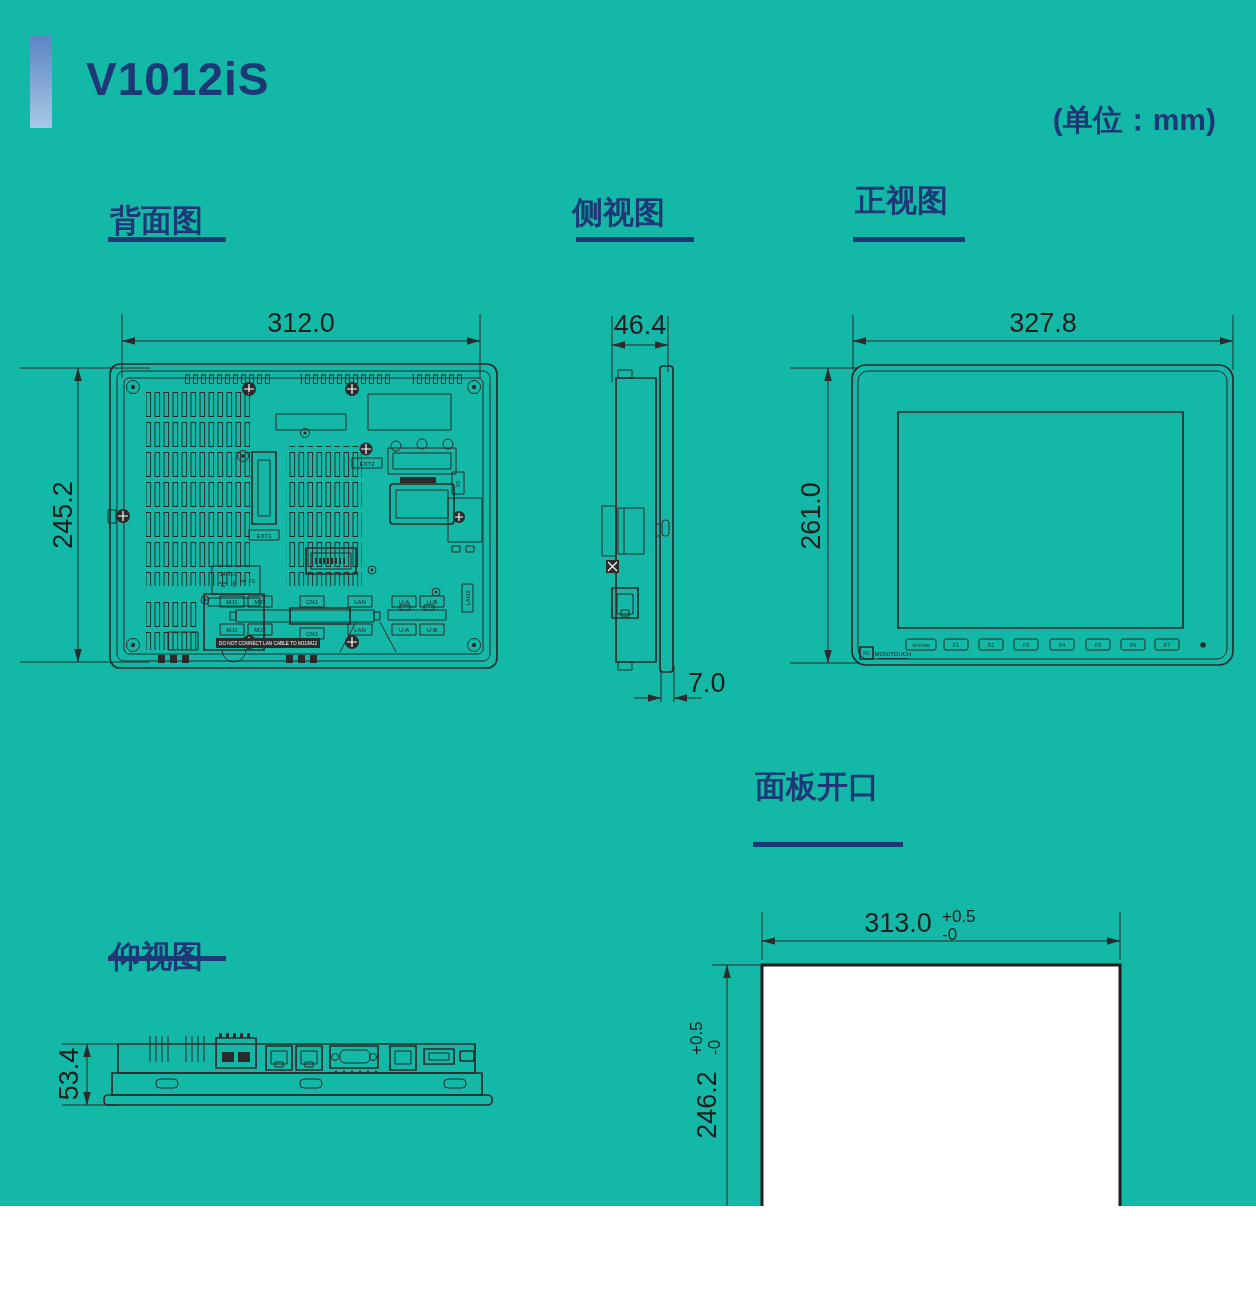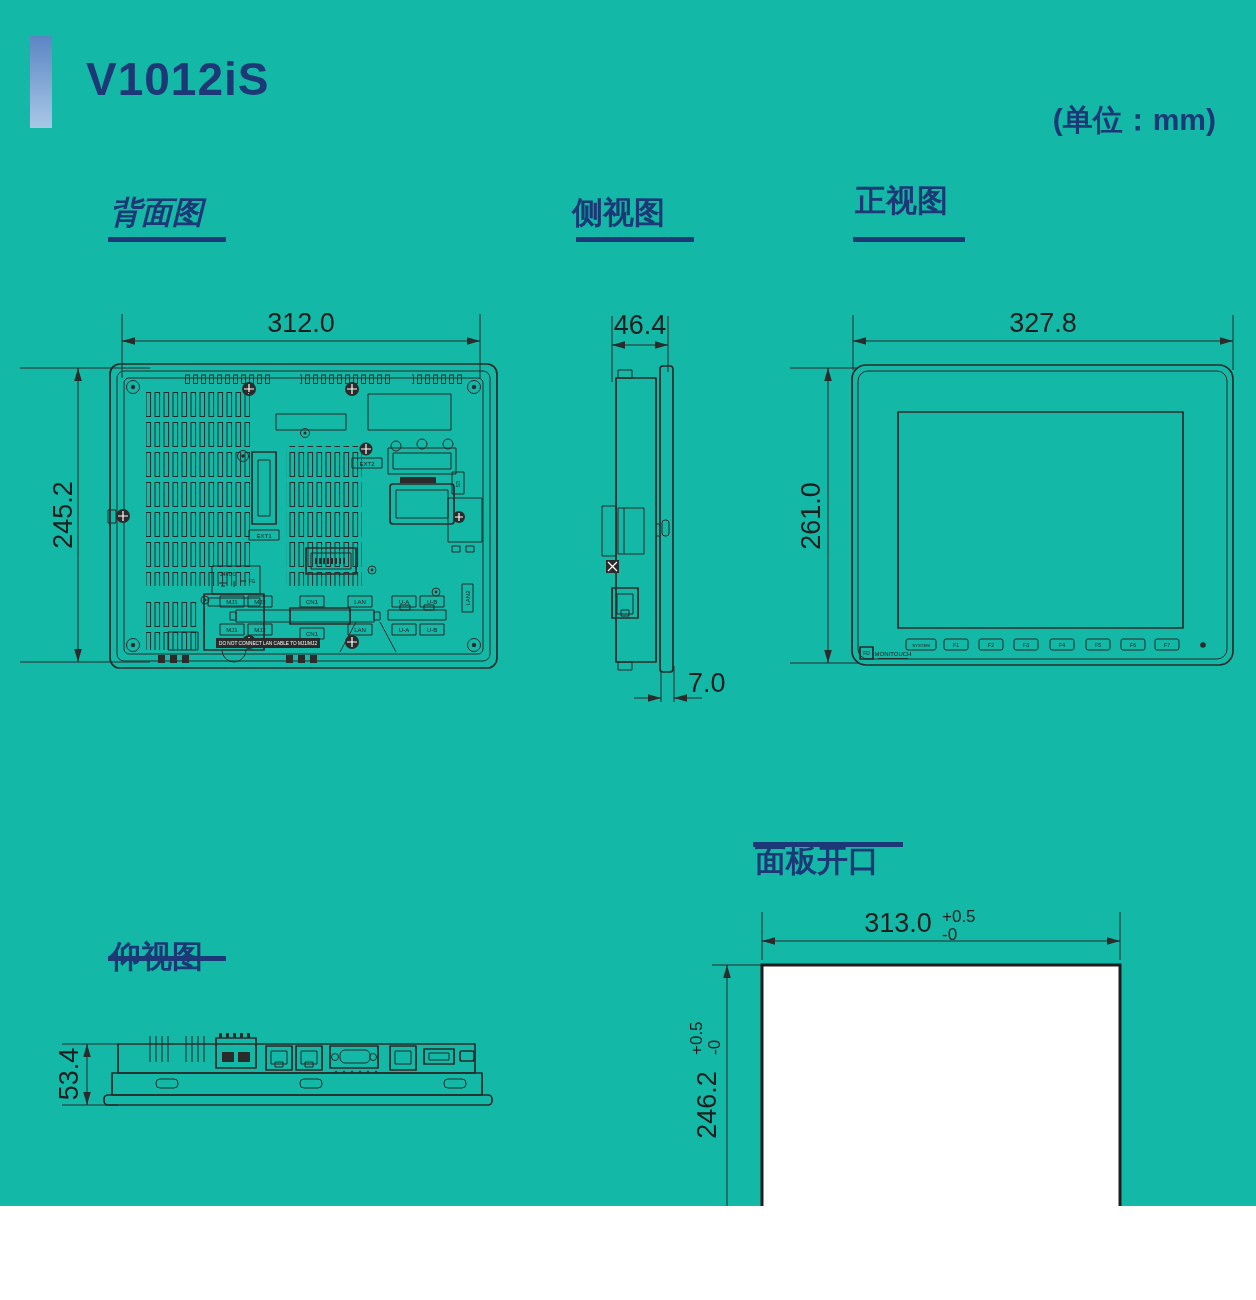--- a/index.html
+++ b/index.html
@@ -5,24 +5,24 @@
   html,body{margin:0;padding:0;background:#ffffff;}
   #page{position:relative;width:1256px;height:1206px;background:#14b8a6;overflow:hidden;
         font-family:"Liberation Sans",sans-serif;}
   .accent-bar{position:absolute;left:30px;top:36px;width:22px;height:92px;
         background:linear-gradient(180deg,#5b86c3,#a9c8e7);}
   .page-title{position:absolute;left:86px;top:52px;font-size:46px;font-weight:bold;
         color:#1c3876;letter-spacing:1px;}
   .unit-note{position:absolute;right:40px;top:68px;font-size:30px;font-weight:bold;color:#1c3876;margin-top:32px;}
   .sec-head{position:absolute;font-size:31px;font-weight:bold;color:#1c3876;}
   .sec-rule{position:absolute;height:5px;background:#1c3876;}
-  #bh{left:110px;top:192px;font-style:italic;} #bh-r{left:108px;top:237px;width:118px;}
+  #bh{left:110px;top:200px;} #bh-r{left:108px;top:237px;width:118px;}
   #sh{left:572px;top:192px;} #sh-r{left:576px;top:237px;width:118px;}
   #fh{left:855px;top:180px;} #fh-r{left:853px;top:237px;width:112px;}
-  #ch{left:755px;top:840px;} #ch-r{left:753px;top:842px;width:150px;}
+  #ch{left:755px;top:766px;} #ch-r{left:753px;top:842px;width:150px;}
   #uh{left:110px;top:936px;} #uh-r{left:108px;top:956px;width:118px;}
   svg.drawing{position:absolute;left:0;top:0;width:1256px;height:1300px;}
   svg .ln{fill:none;stroke:#2b2b2b;stroke-width:1;stroke-linejoin:round;}
   svg .ln2{fill:none;stroke:#2b2b2b;stroke-width:1.7;stroke-linejoin:round;}
   svg .fl{fill:#2b2b2b;stroke:none;}
   svg text{font-family:"Liberation Sans",sans-serif;fill:#1e1e1e;}
   svg .dim{font-size:27px;}
   svg .tol{font-size:17px;}
   svg .t6{font-size:6px;text-anchor:middle;}
   svg .t5{font-size:5px;text-anchor:middle;}

